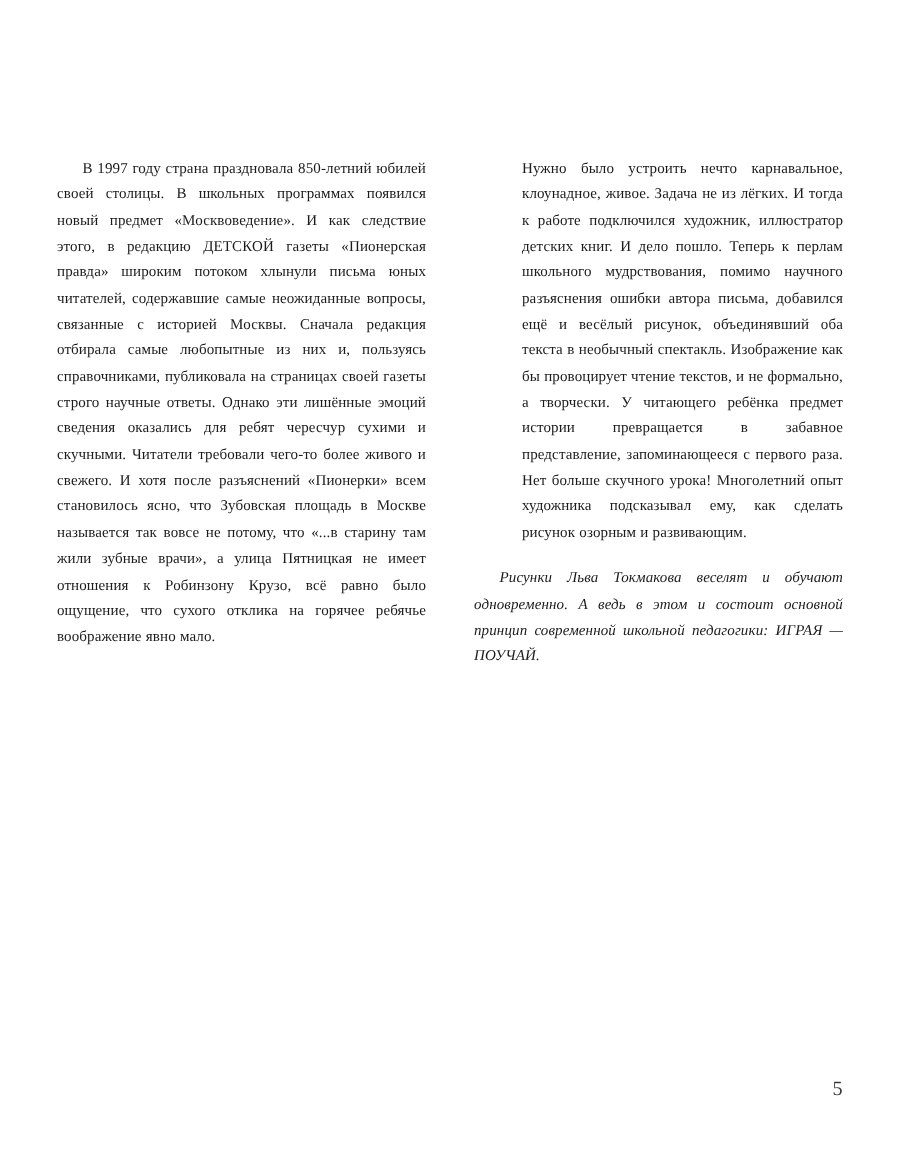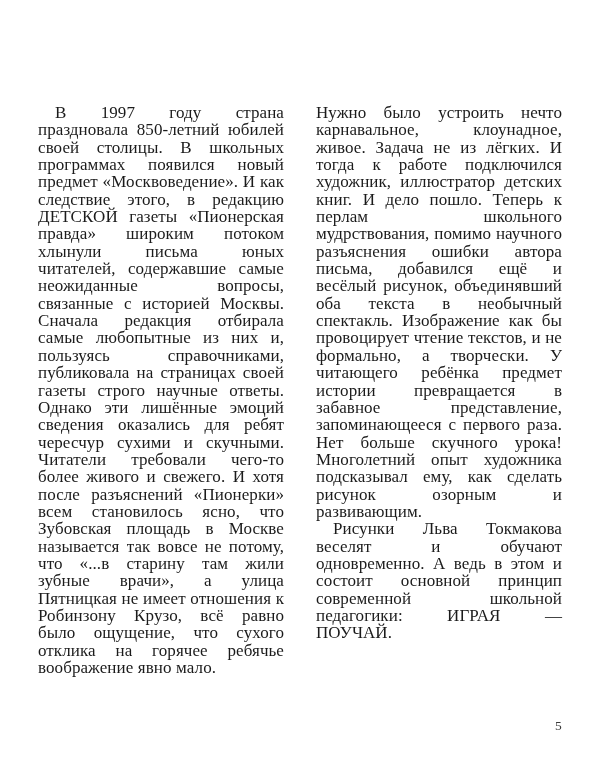--- a/index.html
+++ b/index.html
@@ -33,40 +33,42 @@
     justify-content: space-between;
     align-items: flex-start;
   }
 
   .column {
     width: 246px;
   }
 
   .para {
     margin: 0;
-    font-size: 17px;
+    font-size: 10px;
     line-height: 17.35px;
     text-align: justify;
     text-justify: inter-word;
     -webkit-hyphens: manual;
     hyphens: manual;
     letter-spacing: 0.08px;
     word-spacing: 0.2px;
   }
 
   .para.indent {
     text-indent: 17px;
   }
 
   .para.continued {
     text-indent: 0;
+    margin-left: 32px;
   }
 
   .para + .para {
-    margin-top: 0;
+    margin-top: 13px;
+    font-style: italic;
   }
 
   .page-number {
     position: absolute;
     right: 38px;
     top: 718px;
     width: 40px;
     text-align: right;
     font-size: 13.5px;
     line-height: 16px;

